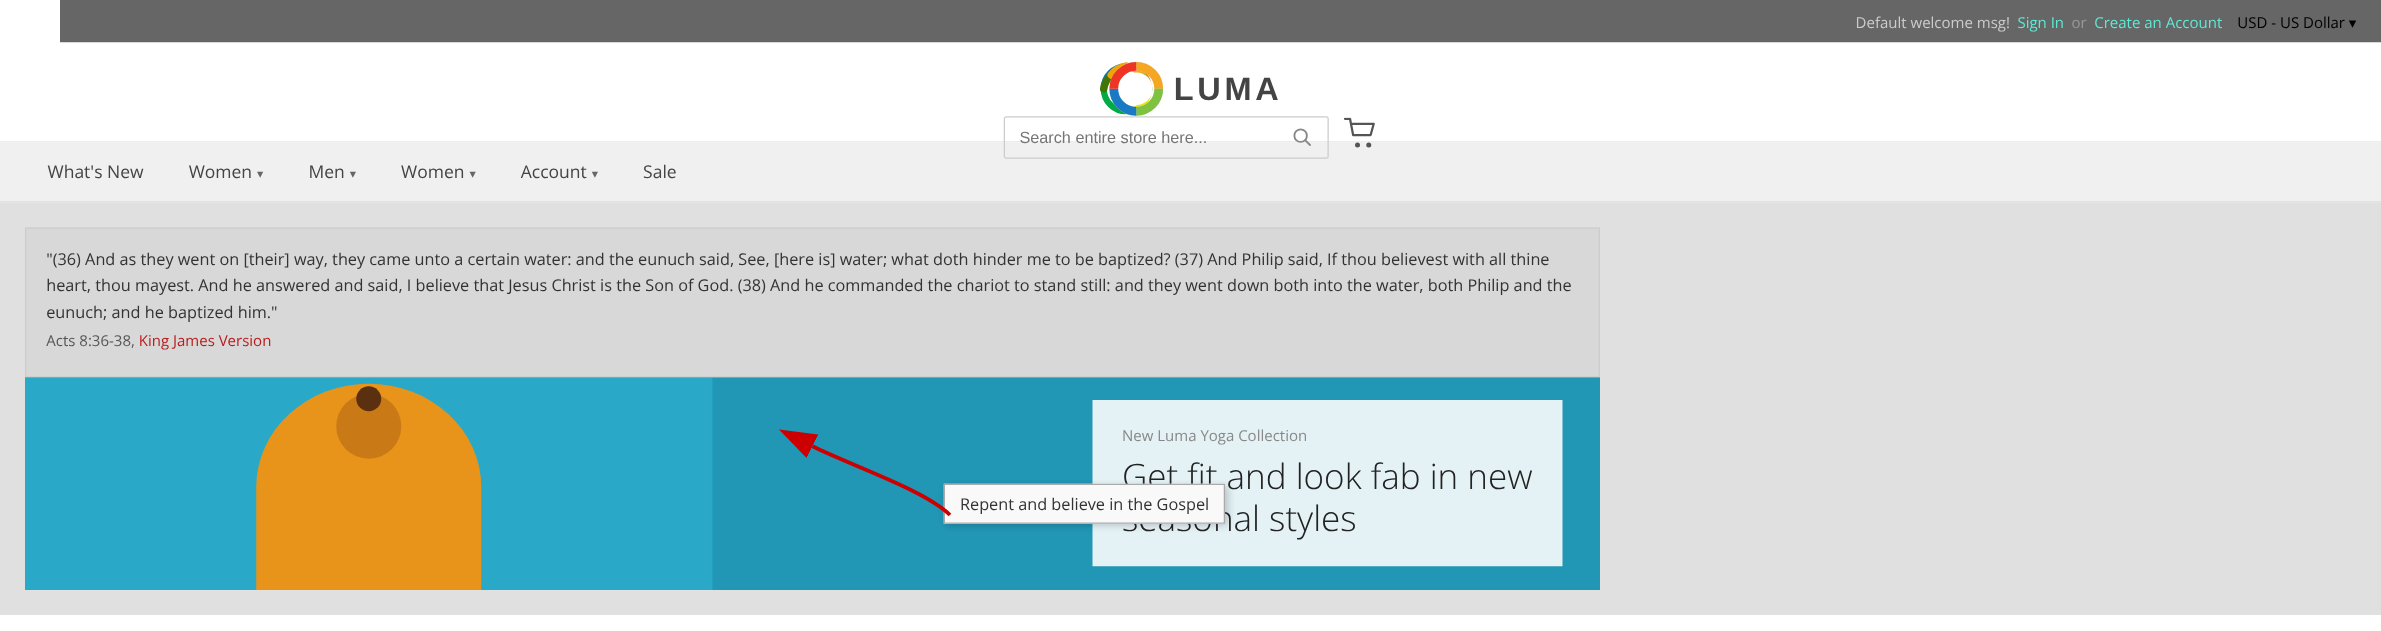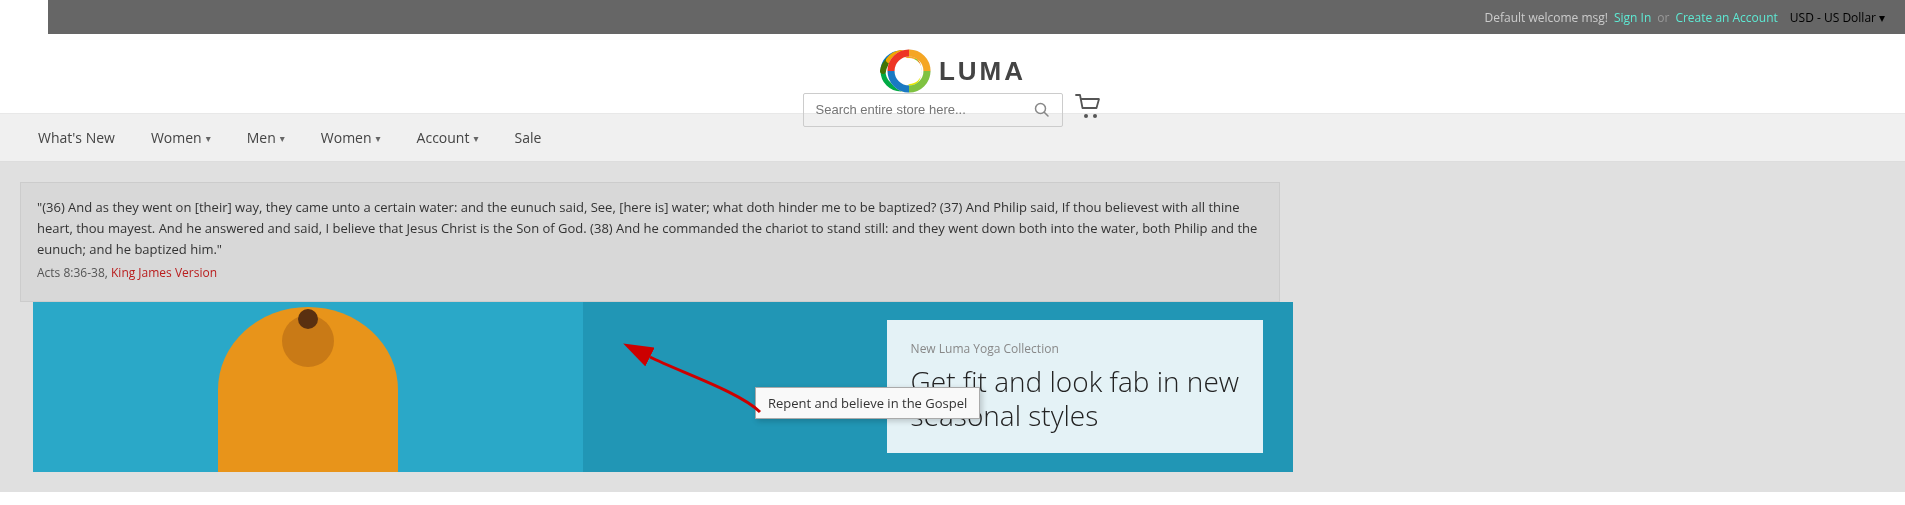--- a/index.html
+++ b/index.html
@@ -177,21 +177,20 @@
 
     
     .hero-section {
       background: #2196b5;
       height: 170px;
       max-width: 1260px;
       display: flex;
       overflow: hidden;
       position: relative;
       margin-top: 0;
-      margin-left: 13px;
     }
     .hero-card {
       background: rgba(255,255,255,0.88);
       padding: 20px 24px;
       max-width: 420px;
       margin-left: auto;
     }
     .hero-card .subtitle {
       font-size: 12px;
       color: #888;

